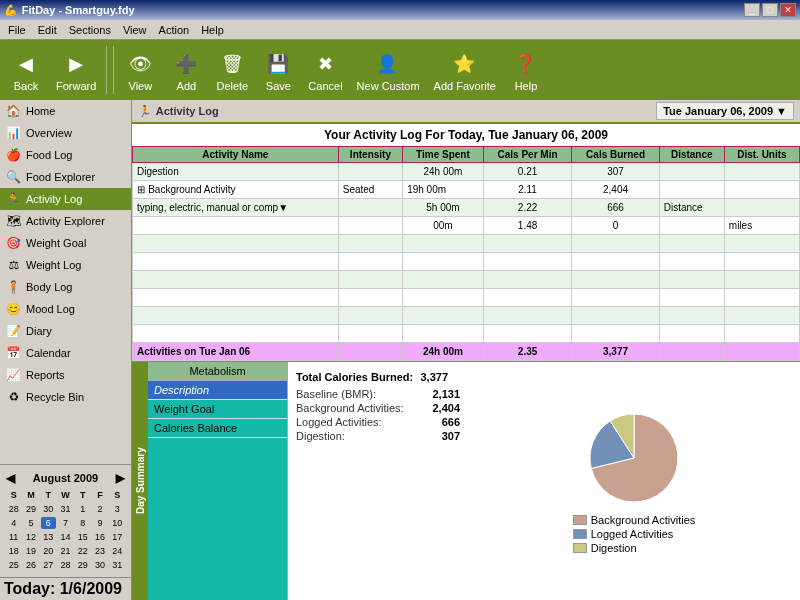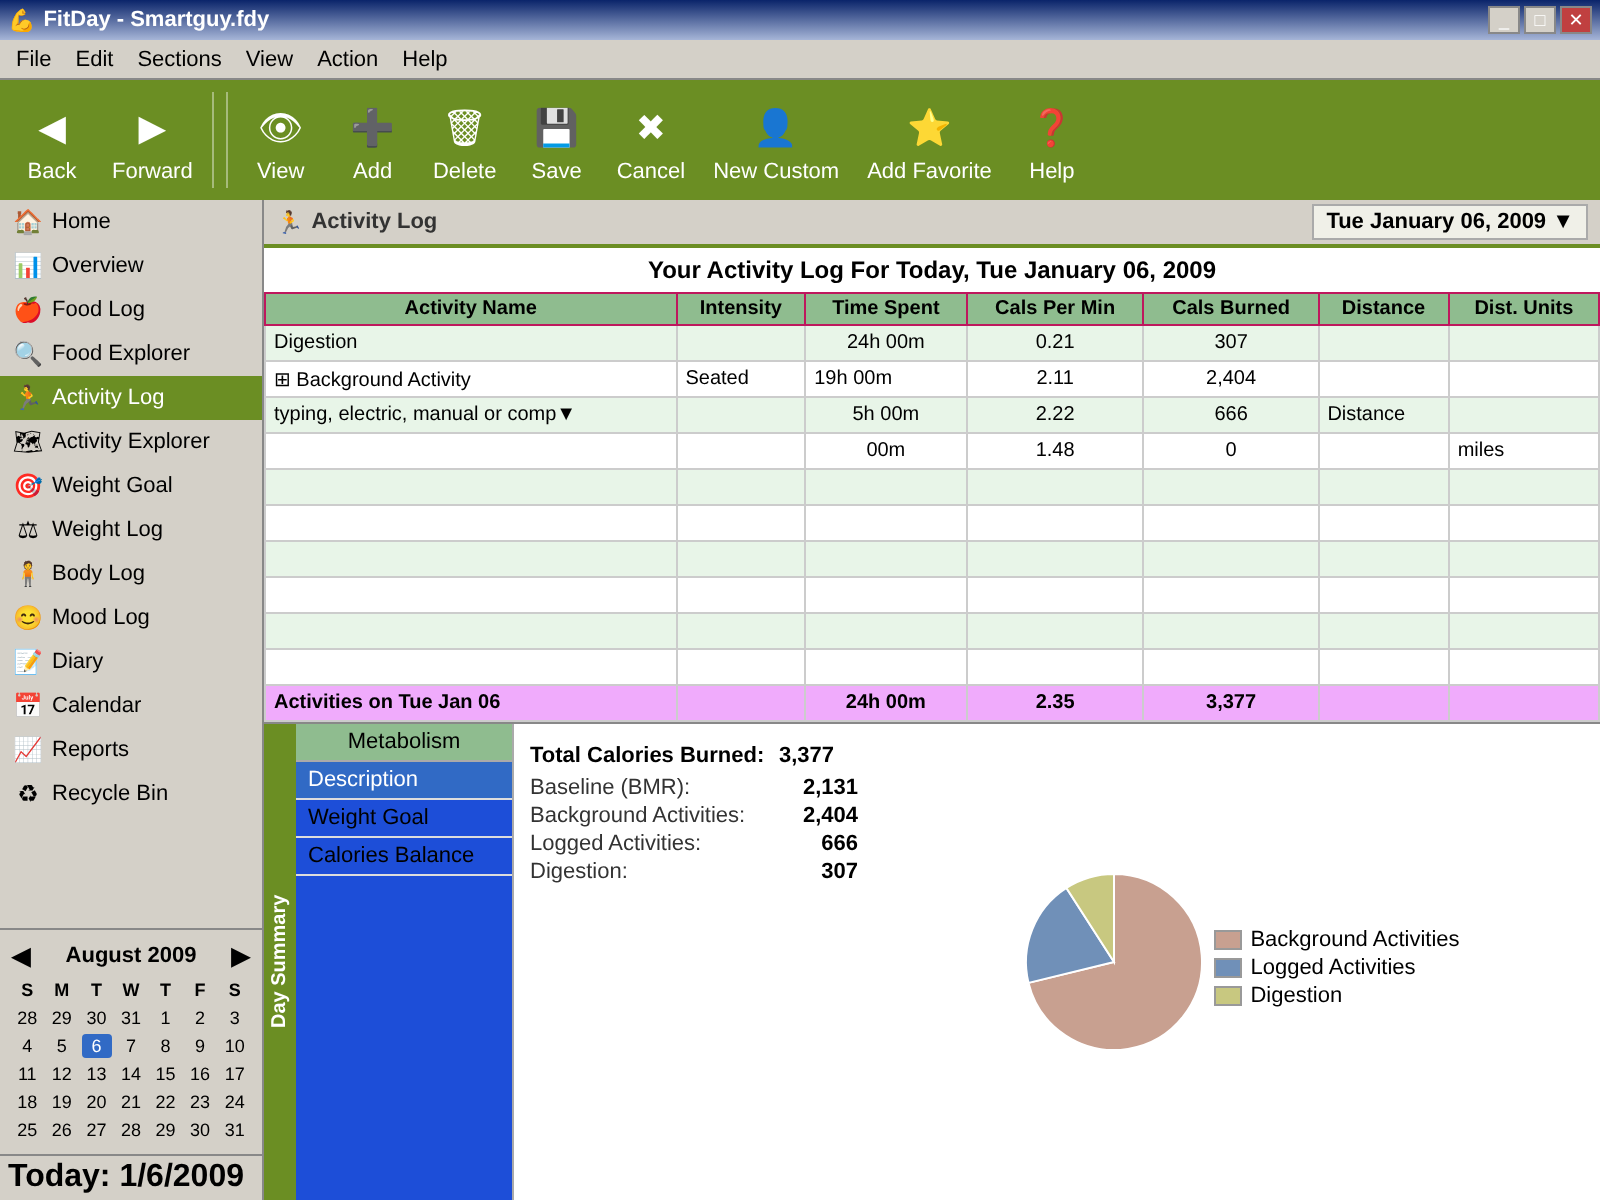--- a/index.html
+++ b/index.html
@@ -54,30 +54,30 @@
     table.activity-table { width: 100%; border-collapse: collapse; }
     table.activity-table th { background: #8fbc8f; border: 1px solid #be185d; padding: 2px 4px; font-size: 10px; text-align: center; }
     table.activity-table td { border: 1px solid #ccc; padding: 1px 4px; font-size: 10px; height: 18px; }
     .row-green { background: #e8f5e8; }
     .row-white { background: white; }
     .row-summary { background: #f0abfc; font-weight: bold; }
 
     
     #bottom-section { display: flex; flex: 1; border-top: 1px solid #888; min-height: 160px; }
     #day-summary-sidebar { width: 16px; background: #6b8e23; display: flex; align-items: center; justify-content: center; writing-mode: vertical-rl; text-orientation: mixed; transform: rotate(180deg); color: white; font-size: 10px; font-weight: bold; }
-    #metabolism-panel { width: 109px; background: #1d4ed8; border-right: 1px solid #aaa; }
+    #metabolism-panel { width: 140px; background: #14b8a6; border-right: 1px solid #aaa; }
     .metab-header { background: #8fbc8f; text-align: center; padding: 3px; font-size: 11px; border-bottom: 1px solid #aaa; }
     .metab-btn { display: block; width: 100%; text-align: left; padding: 3px 6px; font-size: 11px; cursor: pointer; border: none; background: transparent; border-bottom: 1px solid #ddd; }
-    .metab-btn.active { background: #316ac5; color: white; }
+    .metab-btn.active { background: #316ac5; color: white; font-style: italic; }
     #stats-panel { flex: 0 0 180px; padding: 8px; background: white; }
     .stats-title { font-weight: bold; font-size: 12px; margin-bottom: 4px; }
     .stats-row { display: flex; justify-content: space-between; margin-bottom: 2px; font-size: 11px; }
     .stats-label { color: #333; }
     .stats-value { font-weight: bold; }
-    #chart-panel { flex: 1; display: flex; flex-direction: row; align-items: center; justify-content: center; padding: 4px; }
+    #chart-panel { flex: 1; display: flex; flex-direction: column; align-items: center; justify-content: center; padding: 4px; }
     .pie-legend { display: flex; flex-direction: column; gap: 2px; margin-top: 6px; }
     .legend-item { display: flex; align-items: center; gap: 4px; font-size: 10px; }
     .legend-color { width: 14px; height: 10px; border: 1px solid #999; }
   </style>
 </head>
 <body>
 
 <div id="title-bar">
   <div class="title">
     <span>💪</span>

